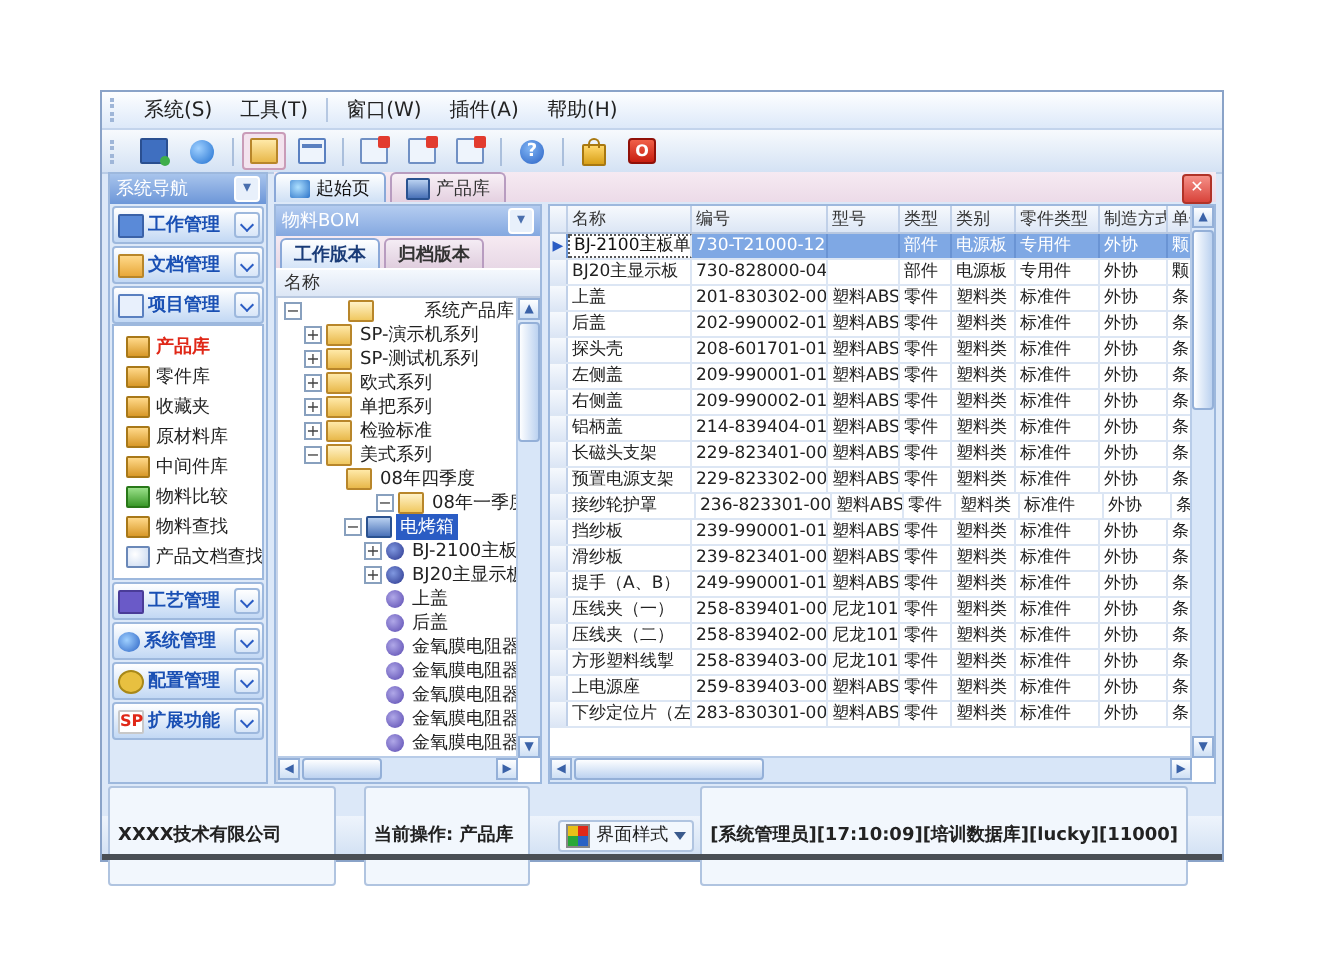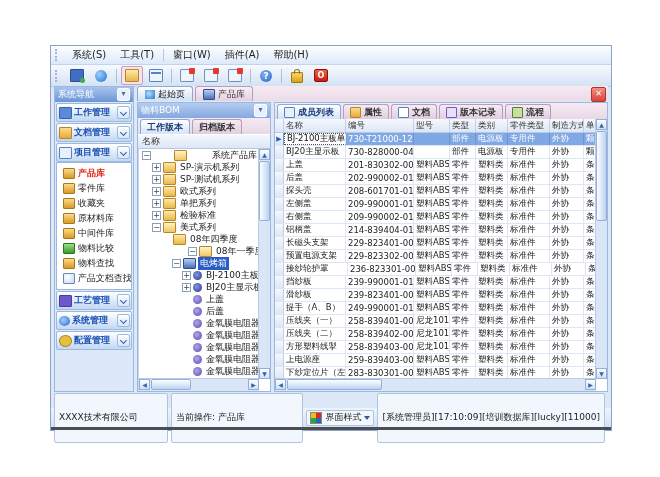--- a/index.html
+++ b/index.html
@@ -104,21 +104,21 @@
   .gcell.ind{background:linear-gradient(#f6f9fd,#dce6f5);border-right:1px solid #c0d0e8;color:#2a5cc4;font-size:7px;justify-content:center;padding:0;}
   .grow.selected .gcell{background:#7fa8e4;color:#fff;border-right-color:#6a94d4;}
   .grow.selected .gcell.focus{background:#fff;color:#111;border:1px dotted #555;border-right:1px solid #dce6f4;}
   .grow.selected .gcell.ind{background:linear-gradient(#f6f9fd,#dce6f5);color:#2a5cc4;}
   .gvscroll{position:absolute;right:0;top:0;bottom:12px;width:11px;background:#d8e6f8;border-left:1px solid #b8cce8;}
   .ghscroll{position:absolute;left:0;right:11px;bottom:0;height:12px;background:#d8e6f8;border-top:1px solid #b8cce8;}
   
   .msgrow{position:absolute;left:0;right:0;bottom:23px;height:14px;background:#dce8f8;display:flex;align-items:flex-end;padding-left:3px;}
   .msgtab{height:13px;padding:0 7px;font-size:9px;color:#333;background:linear-gradient(#fdfeff,#e4edf9);border:1px solid #9db8dd;border-bottom:none;border-radius:3px 3px 0 0;display:flex;align-items:center;}
   .statusbar{position:absolute;left:0;right:0;bottom:3px;height:19px;background:linear-gradient(#eef4fc,#d4e2f4);display:flex;align-items:center;padding:0 3px;font-size:9px;color:#222;}
-  .sfield{height:14px;display:flex;align-items:center;border:1px solid #b0c4e0;background:#f2f7fd;border-radius:2px;padding:17px 4px;margin-right:3px;white-space:nowrap;overflow:hidden;}
+  .sfield{height:14px;display:flex;align-items:center;border:1px solid #b0c4e0;background:#f2f7fd;border-radius:2px;padding:17px 4px;margin-right:14px;white-space:nowrap;overflow:hidden;font-weight:bold;}
   .f-company{width:104px;flex:none;}
   .f-oper{flex:1;}
   .stylebox{height:14px;display:flex;align-items:center;border:1px solid #b0c4e0;background:#f2f7fd;border-radius:2px;padding:0 3px;margin-right:3px;}
   .styleico{width:10px;height:10px;margin-right:3px;background:conic-gradient(#e02818 0 25%,#2a62c4 0 50%,#28a838 0 75%,#e8c018 0);border:1px solid #888;}
   .darr{width:0;height:0;border-left:3px solid transparent;border-right:3px solid transparent;border-top:4px solid #3a5a8c;margin-left:3px;}
   .f-session{flex:none;}
   .bottomline{position:absolute;left:0;right:0;bottom:0;height:3px;background:#4a4f55;}
 </style>
 </head>
 <body>
@@ -239,20 +239,25 @@
           <div class="acc-btn">
             <span class="acc-ico a-sys"></span>
             <span class="acc-lab">系统管理</span>
             <span class="chev"></span>
           </div>
           <div class="acc-btn">
             <span class="acc-ico a-conf"></span>
             <span class="acc-lab">配置管理</span>
             <span class="chev"></span>
           </div>
+          <div class="acc-btn">
+            <span class="acc-ico a-sp">SP</span>
+            <span class="acc-lab">扩展功能</span>
+            <span class="chev"></span>
+          </div>
         </div>
     </div>
 
     <div class="workarea">
       <div class="doctabs">
         <span id="doc-tabs" style="display:flex;align-items:flex-end;height:15px;">
             <span class="dtab active">
               <span class="dico d-home"></span>
               <span>起始页</span>
             </span>
@@ -392,42 +397,20 @@
             </div>
             <div class="hscroll" style="position:absolute;left:0;right:11px;bottom:0;">
               <div class="hbtn left">◀</div>
               <div class="hthumb" style="left:12px;width:40px;"></div>
               <div class="hbtn right">▶</div>
             </div>
           </div>
         </div>
 
         <div class="detail">
-          <div class="dtabs" id="detail-tabs">
-              <span class="ptab active">
-                <span class="pico p-list"></span>
-                <span>成员列表</span>
-              </span>
-              <span class="ptab">
-                <span class="pico p-attr"></span>
-                <span>属性</span>
-              </span>
-              <span class="ptab">
-                <span class="pico p-doc"></span>
-                <span>文档</span>
-              </span>
-              <span class="ptab">
-                <span class="pico p-ver"></span>
-                <span>版本记录</span>
-              </span>
-              <span class="ptab">
-                <span class="pico p-flow"></span>
-                <span>流程</span>
-              </span>
-            </div>
           <div class="gridwrap">
             <div class="gridscroll" id="grid-rows">
                 <div class="grow head">
                   <span class="gcell ind" style="width: 9px;"></span>
                   <span class="gcell" style="width: 62px;">名称</span>
                   <span class="gcell" style="width: 68px;">编号</span>
                   <span class="gcell" style="width: 36px;">型号</span>
                   <span class="gcell" style="width: 26px;">类型</span>
                   <span class="gcell" style="width: 32px;">类别</span>
                   <span class="gcell" style="width: 42px;">零件类型</span>

